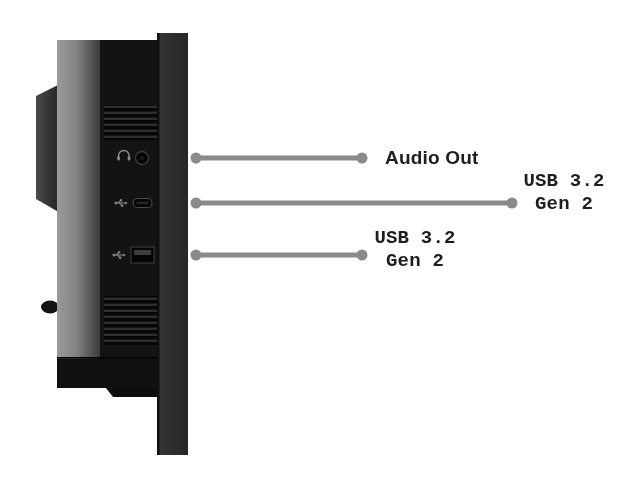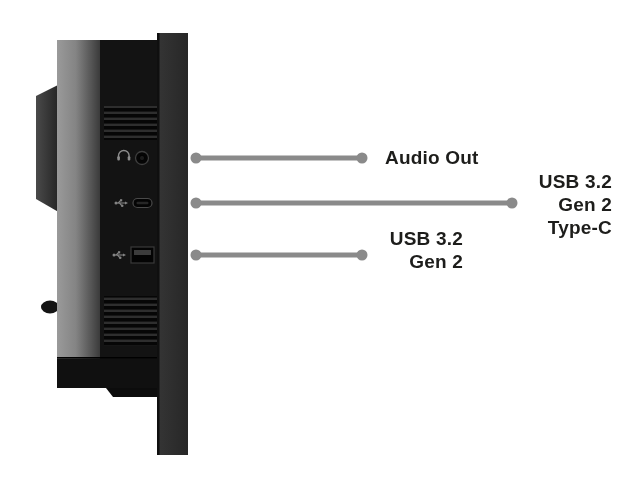--- a/index.html
+++ b/index.html
@@ -28,22 +28,23 @@
     position: absolute;
     color: #1d1d1b;
     font-size: 19px;
     font-weight: 700;
     line-height: 23px;
     letter-spacing: 0.2px;
     white-space: nowrap;
     text-align: center;
   }
   .callout-label.center {
-    text-align: right;
+    text-align: center;
     white-space: normal;
+    font-family: Liberation Mono, monospace;
   }
   #label-audio {
     left: 385px;
     top: 146px;
     line-height: 24px;
   }
   #label-usbc {
     left: 516px;
     top: 170px;
     width: 96px;
@@ -162,21 +163,20 @@
     </g>
   </svg>
 
   <div class="callout-label" id="label-audio">
     <span>Audio Out</span>
   </div>
 
   <div class="callout-label center" id="label-usbc">
     <div>USB 3.2</div>
     <div>Gen 2</div>
-    <div>Type-C</div>
   </div>
 
   <div class="callout-label center" id="label-usba">
     <div>USB 3.2</div>
     <div>Gen 2</div>
   </div>
 
 </div>
 
 </body></html>

